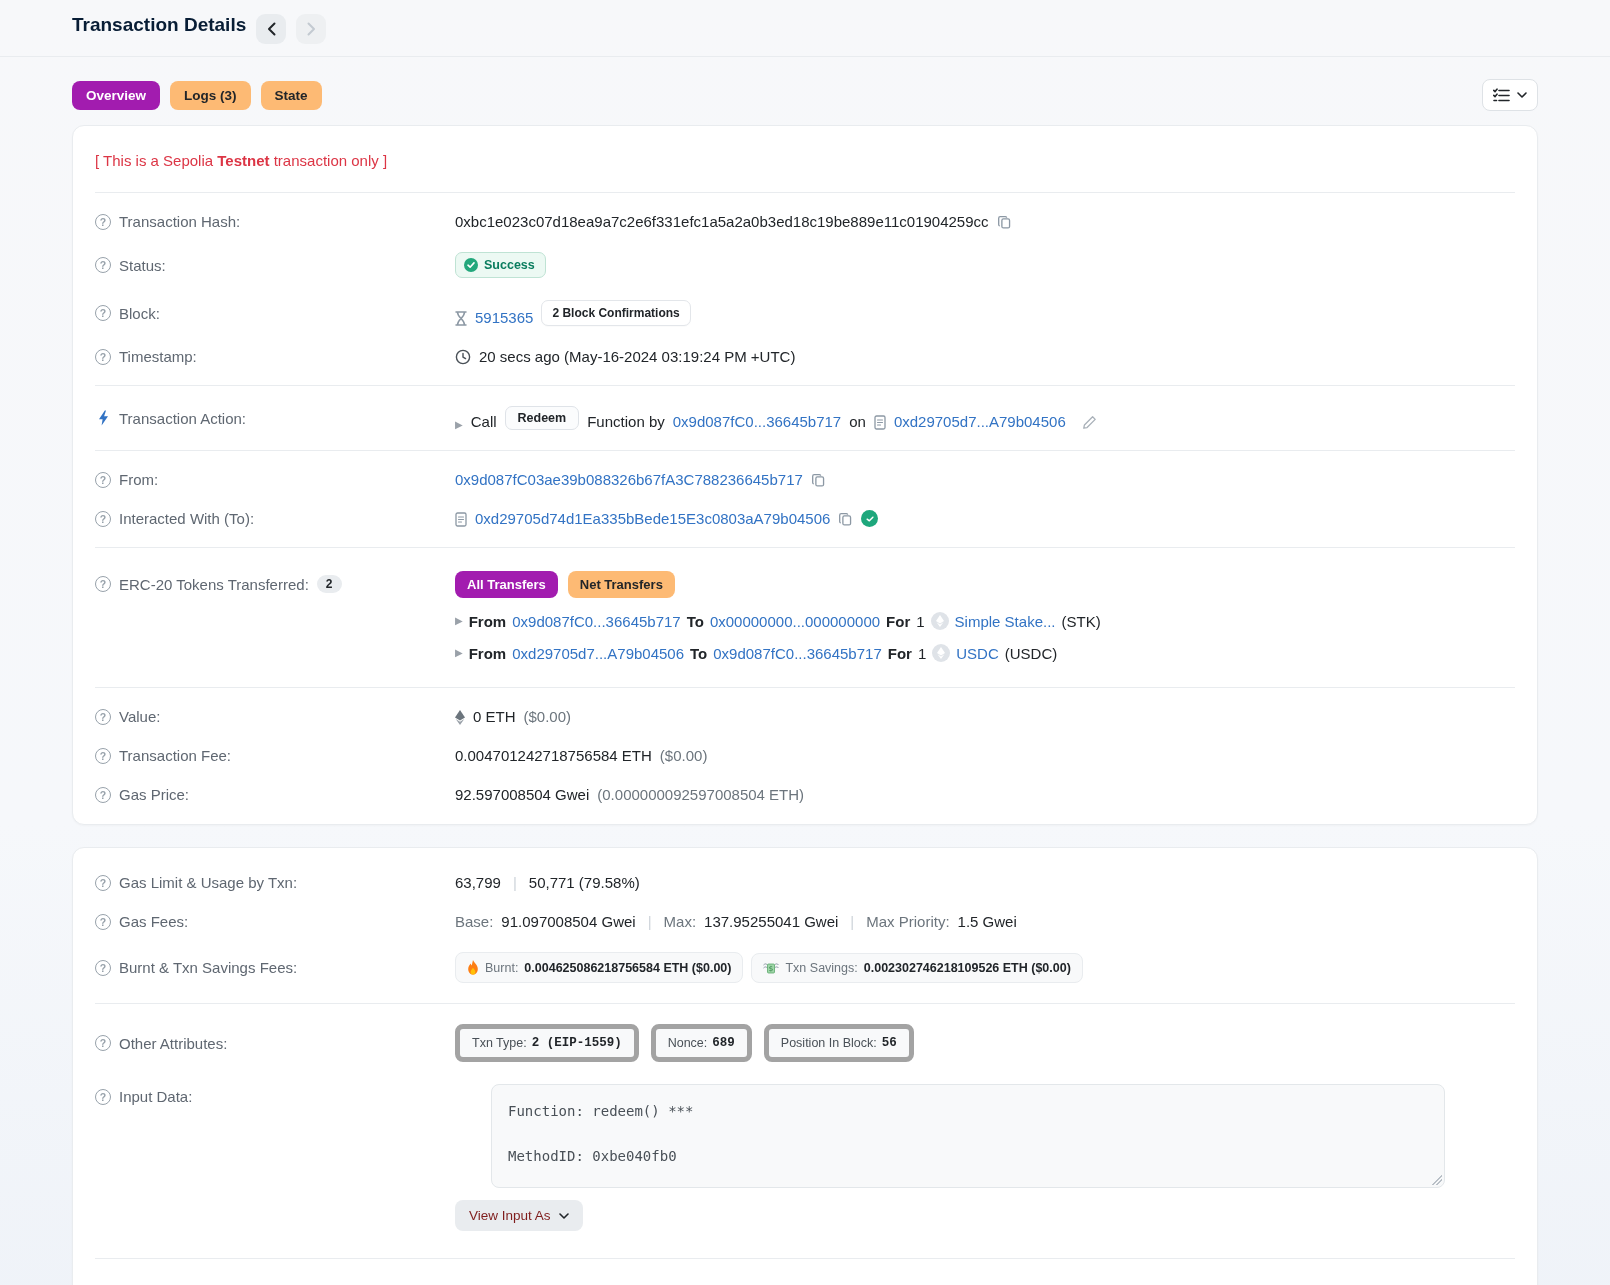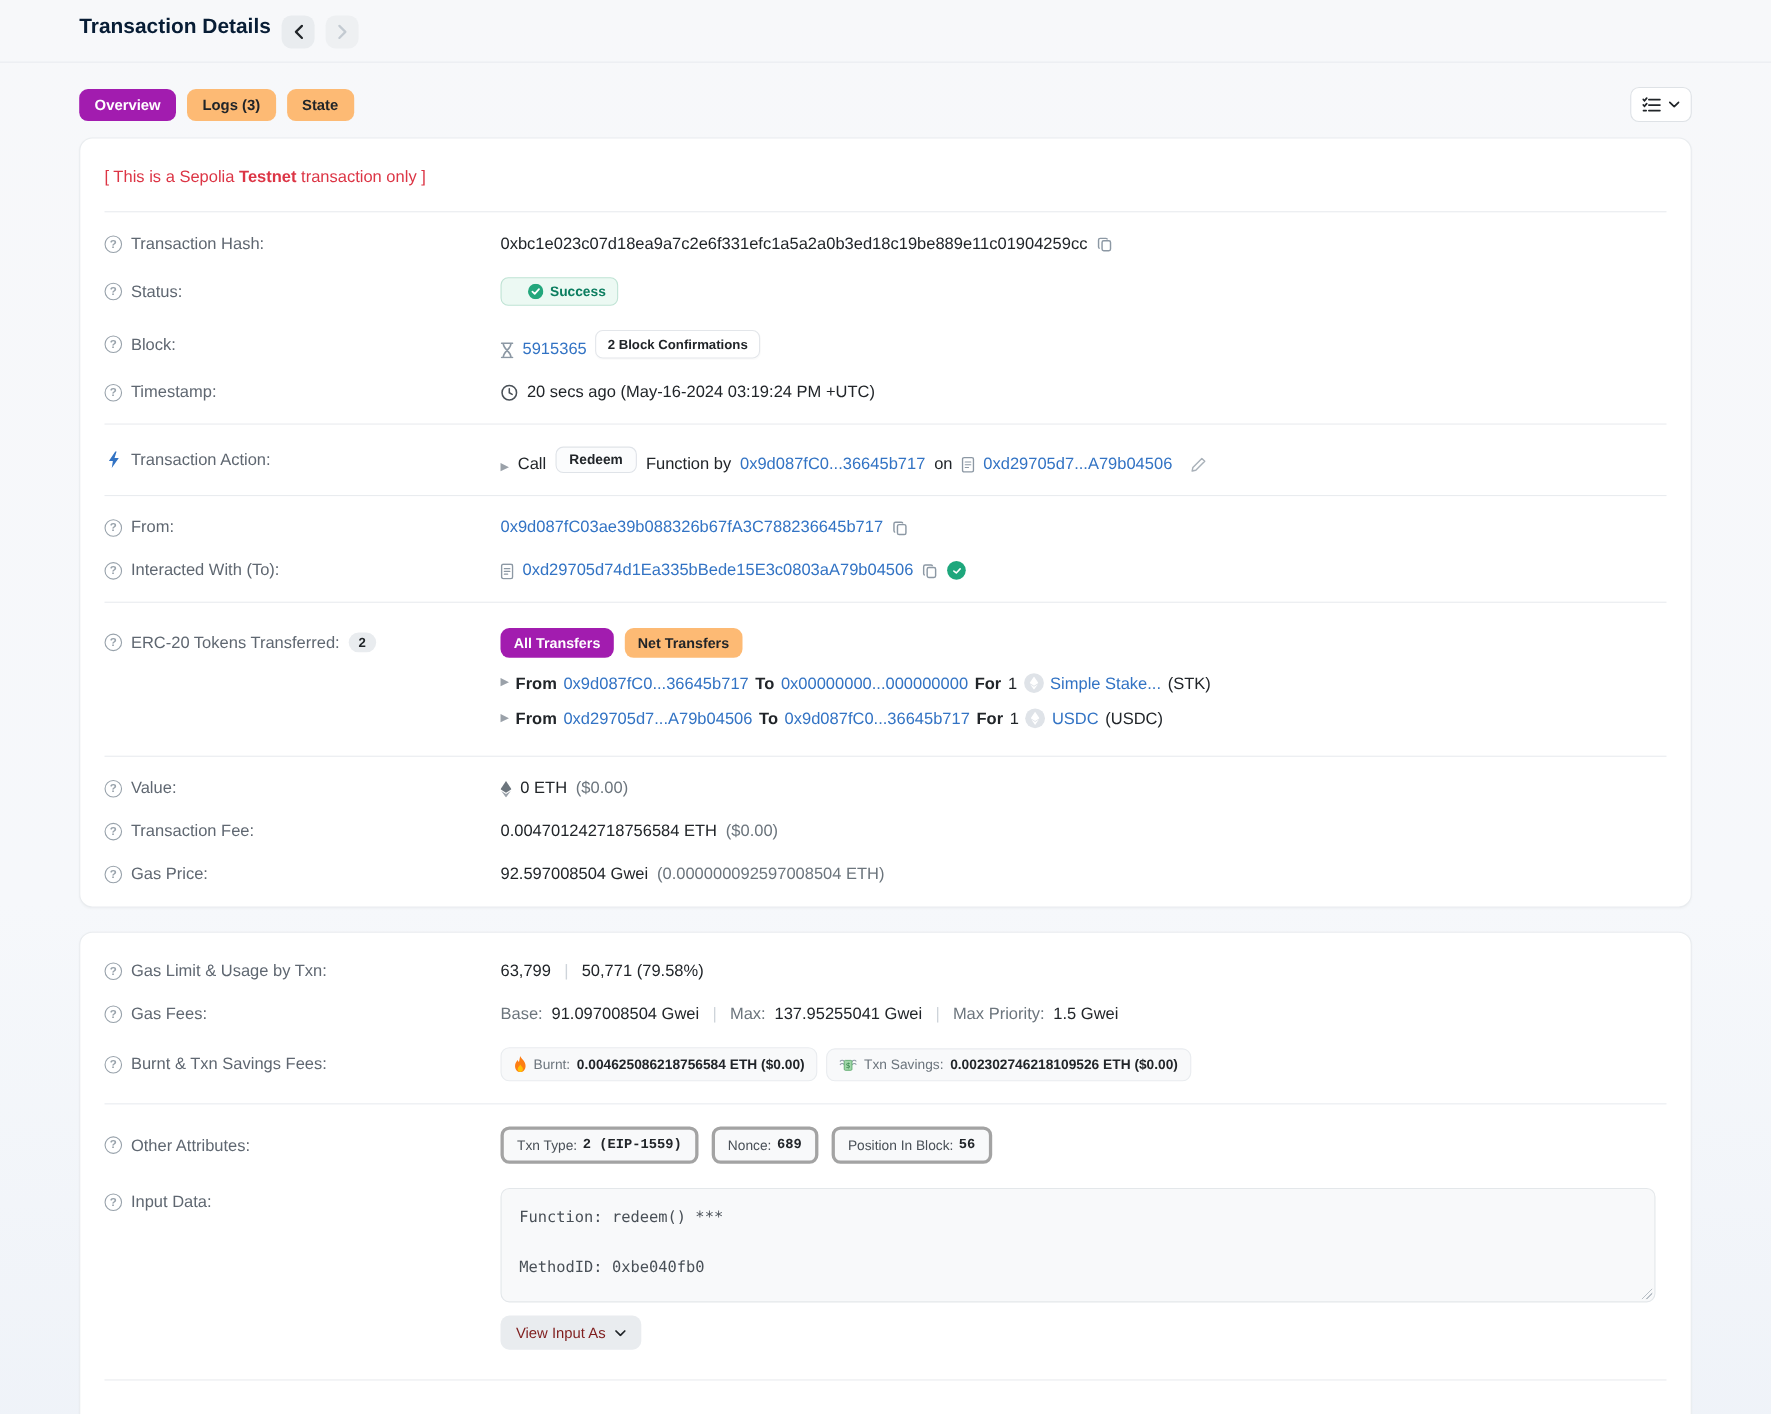--- a/index.html
+++ b/index.html
@@ -30,36 +30,36 @@
   .row { display:flex; align-items:center; padding:11px 0; }
   .row.top { align-items:flex-start; }
   .lbl { width:360px; flex:0 0 360px; display:flex; align-items:center; gap:8px; color:#5f6771; }
   .val { display:flex; align-items:flex-end; gap:8px; flex-wrap:wrap; color:#212529; }
   .qicon { width:16px; height:16px; flex:0 0 16px; border:1.3px solid #98a2ab; border-radius:50%; color:#98a2ab; font-size:10.5px; font-weight:700; display:inline-flex; align-items:center; justify-content:center; cursor:pointer; }
   .warning { color:#dc3545; padding: 16px 0 14px 0; }
   .warning b { font-weight:700; }
   .link { color:#3273c4; text-decoration:none; cursor:pointer; }
   .mono-dark { color:#212529; }
   .copy-icon { cursor:pointer; display:inline-flex; }
-  .badge-success { display:inline-flex; align-items:center; gap:6px; background:#ecf9f3; border:1px solid #bfe3d4; color:#0b7d5f; border-radius:7px; padding:5px 10px 5px 24px; font-size:12.5px; font-weight:600; }
+  .badge-success { display:inline-flex; align-items:center; gap:6px; background:#ecf9f3; border:1px solid #bfe3d4; color:#0b7d5f; border-radius:7px; padding:5px 10px 5px 8px; font-size:12.5px; font-weight:600; }
   .chip-outline { background:#fff; border:1px solid #e3e6ea; border-radius:7px; padding:5px 10px; font-size:12px; font-weight:700; color:#212529; box-shadow:0 1px 1px rgba(0,0,0,.02); }
   .chip-method { background:#fbfcfd; border:1px solid #dfe3e8; border-radius:7px; padding:4px 12px; font-size:12.5px; font-weight:700; color:#212529; cursor:pointer; }
   .caret { color:#9aa1a9; font-size:10px; line-height:1; }
   .sep { color:#ced4da; padding:0 4px; }
   .gray { color:#6c757d; }
   .bold { font-weight:700; }
   .count-badge { background:#e9ecef; color:#212529; font-size:12px; font-weight:700; border-radius:20px; padding:2px 9px; }
   .erc20-val { display:flex; flex-direction:column; align-items:flex-start; gap:14px; }
   .transfer-line { display:flex; align-items:center; gap:6px; }
   .token-circle { width:18px; height:18px; border-radius:50%; background:#dfe3e8; display:inline-flex; align-items:center; justify-content:center; }
   .fee-badge { display:inline-flex; align-items:center; gap:6px; background:#f8f9fa; border:1px solid #e9ecef; border-radius:8px; padding:7px 11px; font-size:12.5px; color:#6c757d; }
   .fee-badge b { color:#212529; }
-  .attr-chip { display:inline-flex; gap:5px; background:#f8f9fa; border:3px solid #a3a3a3; border-radius:8px; padding:7px 12px; font-size:12.5px; color:#495057; }
+  .attr-chip { display:inline-flex; gap:5px; background:#f8f9fa; border:5px solid #a3a3a3; border-radius:8px; padding:7px 12px; font-size:12.5px; color:#495057; }
   .attr-chip b { color:#212529;font-family:Liberation Mono, monospace; }
-  .input-wrap { position:relative; width:1050px; }
+  .input-wrap { position:relative; width:954px;margin-left:36px; }
   .input-box { width:100%; min-height:104px; background:#f8f9fa; border:1px solid #e3e7ea; border-radius:8px; padding:15px 16px; font-family:"DejaVu Sans Mono","Liberation Mono",monospace; font-size:14px; line-height:1.62; color:#495057; white-space:pre-wrap; overflow:auto; }
   .input-wrap::after { content:""; position:absolute; right:3px; bottom:3px; width:10px; height:10px;
     background:linear-gradient(135deg, transparent 0 50%, #b9c0c7 50% 56%, transparent 56% 70%, #b9c0c7 70% 76%, transparent 76%); cursor:nwse-resize; }
   .view-input-btn { margin-top:12px; background:#e9ecef; border:none; border-radius:8px; padding:8px 14px; font-size:13.5px; color:#7f1d1d; display:inline-flex; align-items:center; gap:8px; cursor:pointer; font-family:inherit; }
   .icon-gray { color:#6c757d; display:inline-flex; }
   .edit-icon { color:#a9b1b9; cursor:pointer; display:inline-flex; margin-left:8px; }
   .check-circle { width:17px; height:17px; border-radius:50%; background:#1ea77c; display:inline-flex; align-items:center; justify-content:center; }
 </style>
 </head>
 <body>

